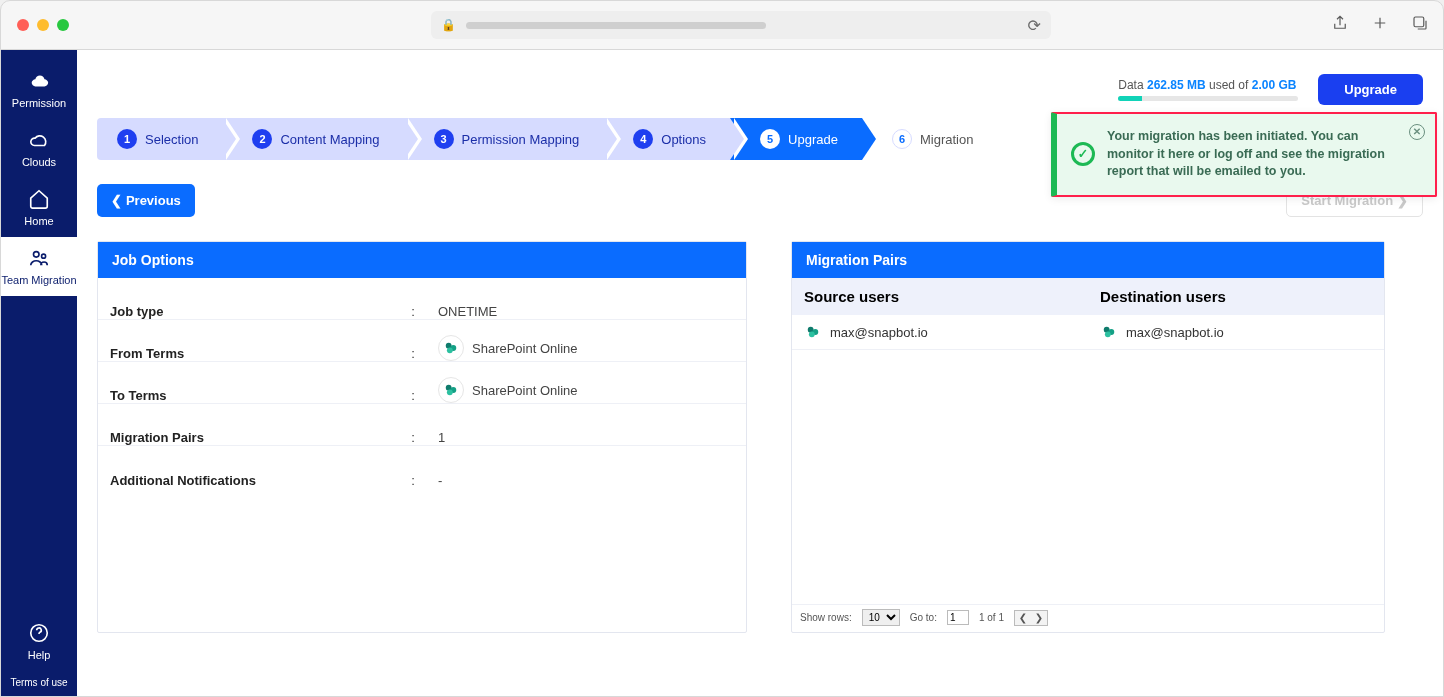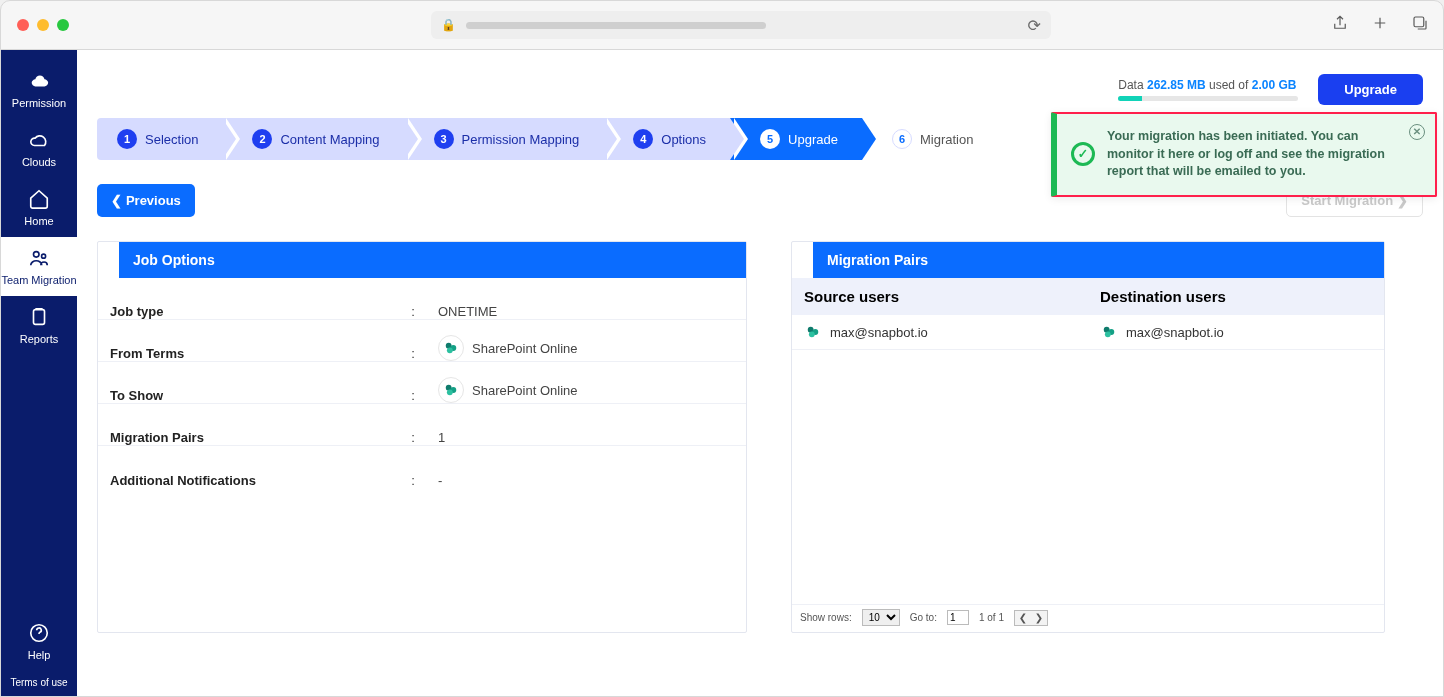--- a/index.html
+++ b/index.html
@@ -57,21 +57,21 @@
 
 .actions { display: flex; justify-content: space-between; margin-top: 24px; }
 .btn-prev { background: #0a6cff; color: #fff; border: none; border-radius: 5px; padding: 8px 14px; font-size: 13px; font-weight: 600; display: flex; align-items: center; gap: 4px; }
 .btn-start { background: #fff; color: #c9c9c9; border: 1px solid #e3e3e3; border-radius: 5px; padding: 8px 14px; font-size: 13px; font-weight: 600; display: flex; align-items: center; gap: 4px; }
 
 
 .panels { display: flex; gap: 44px; margin-top: 24px; }
 .panel { border: 1px solid #e3e6ef; border-radius: 2px; display: flex; flex-direction: column; }
 .panel-left { width: 650px; height: 392px; }
 .panel-right { width: 594px; height: 392px; }
-.panel-header { background: #0a6cff; color: #fff; padding: 10px 14px; font-size: 14px; font-weight: 600; margin-left: 21px; }
+.panel-header { background: #0a6cff; color: #fff; padding: 10px 14px; font-size: 14px; font-weight: 600; }
 .job-row { display: flex; align-items: flex-end; height: 42px; border-bottom: 1px solid #eef0f6; font-size: 13px; color: #333; }
 .job-row:last-of-type { border-bottom: none; }
 .job-label { width: 300px; padding-left: 12px; font-weight: 600; color: #222; }
 .job-colon { width: 30px; text-align: center; color: #333; }
 .job-val { flex: 1; display: flex; align-items: center; gap: 8px; padding-left: 10px; color: #444; }
 .cloud-icon-wrap { width: 26px; height: 26px; border-radius: 50%; background: #fff; border: 1px solid #e6e6e6; display: flex; align-items: center; justify-content: center; }
 .sp-icon { width: 14px; height: 14px; }
 
 .pairs-head { display: flex; background: #eef1fb; font-size: 15px; font-weight: 700; color: #000000; }
 .pairs-head div { flex: 1; padding: 10px 12px; }
@@ -139,27 +139,20 @@
       <span>Home</span>
     </div>
     <div class="side-item active">
       <svg viewBox="0 0 24 24" fill="none" stroke="currentColor" stroke-width="1.8">
           <circle cx="9" cy="8" r="3"></circle>
           <circle cx="17" cy="10" r="2.2"></circle>
           <path d="M3 20c0-3 3-5 6-5s6 2 6 5M14 20c0-2 1.5-3.6 3.5-3.6S21 18 21 20"></path>
         </svg>
       <span>Team Migration</span>
     </div>
-    <div class="side-item">
-      <svg viewBox="0 0 24 24" fill="none" stroke="currentColor" stroke-width="1.8">
-          <rect x="6" y="4" width="12" height="16" rx="2"></rect>
-          <path d="M9 4V3h6v1"></path>
-        </svg>
-      <span>Reports</span>
-    </div>
     <div class="side-spacer"></div>
     <div class="side-item">
       <svg viewBox="0 0 24 24" fill="none" stroke="currentColor" stroke-width="1.8">
           <circle cx="12" cy="12" r="9"></circle>
           <path d="M9.5 9a2.5 2.5 0 1 1 3.5 2.3c-.8.4-1 1-1 1.7M12 17h.01"></path>
         </svg>
       <span>Help</span>
     </div>
     <div class="terms">Terms of use</div>
   </div>
@@ -232,21 +225,21 @@
                 <svg class="sp-icon" viewBox="0 0 24 24">
                   <circle cx="8" cy="8" r="5" fill="#0f7b6c"></circle>
                   <circle cx="16" cy="12" r="5" fill="#14a085"></circle>
                   <circle cx="10" cy="16" r="5" fill="#2cc0a0"></circle>
                 </svg>
               </span>
             <span>SharePoint Online</span>
           </div>
         </div>
         <div class="job-row">
-          <div class="job-label">To Show</div>
+          <div class="job-label">To Terms</div>
           <div class="job-colon">:</div>
           <div class="job-val">
             <span class="cloud-icon-wrap">
                 <svg class="sp-icon" viewBox="0 0 24 24">
                   <circle cx="8" cy="8" r="5" fill="#0f7b6c"></circle>
                   <circle cx="16" cy="12" r="5" fill="#14a085"></circle>
                   <circle cx="10" cy="16" r="5" fill="#2cc0a0"></circle>
                 </svg>
               </span>
             <span>SharePoint Online</span>

